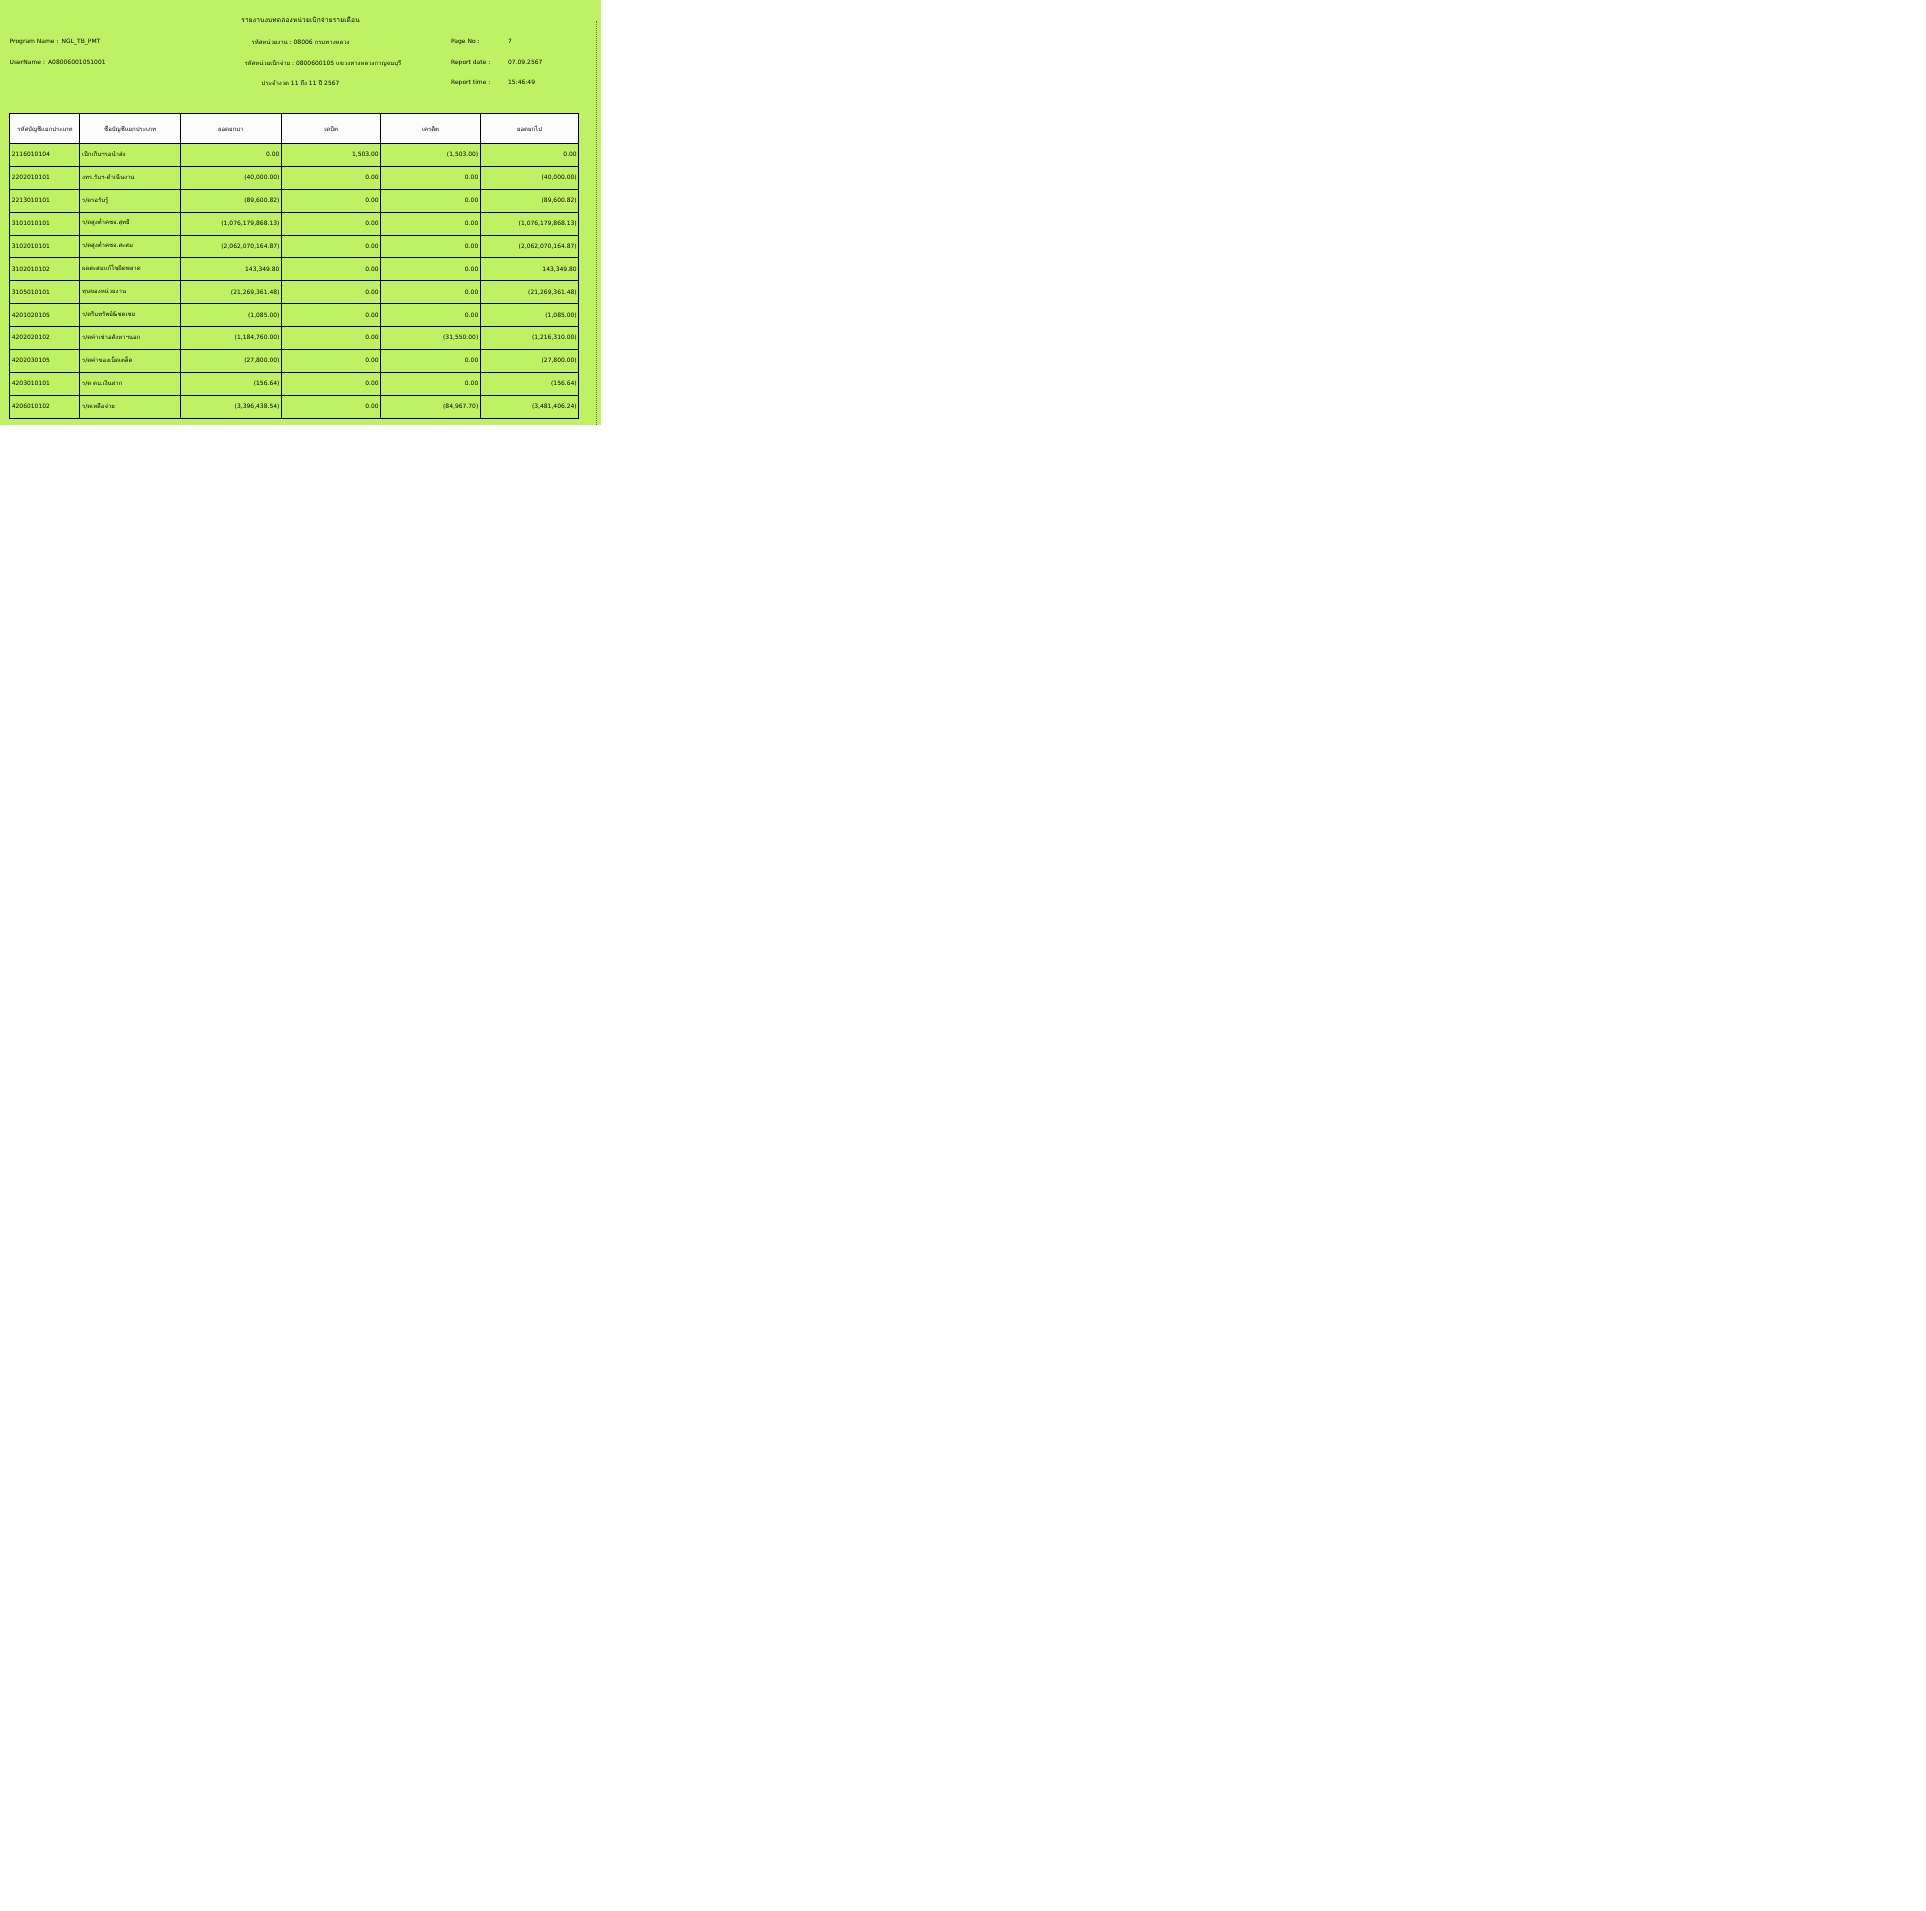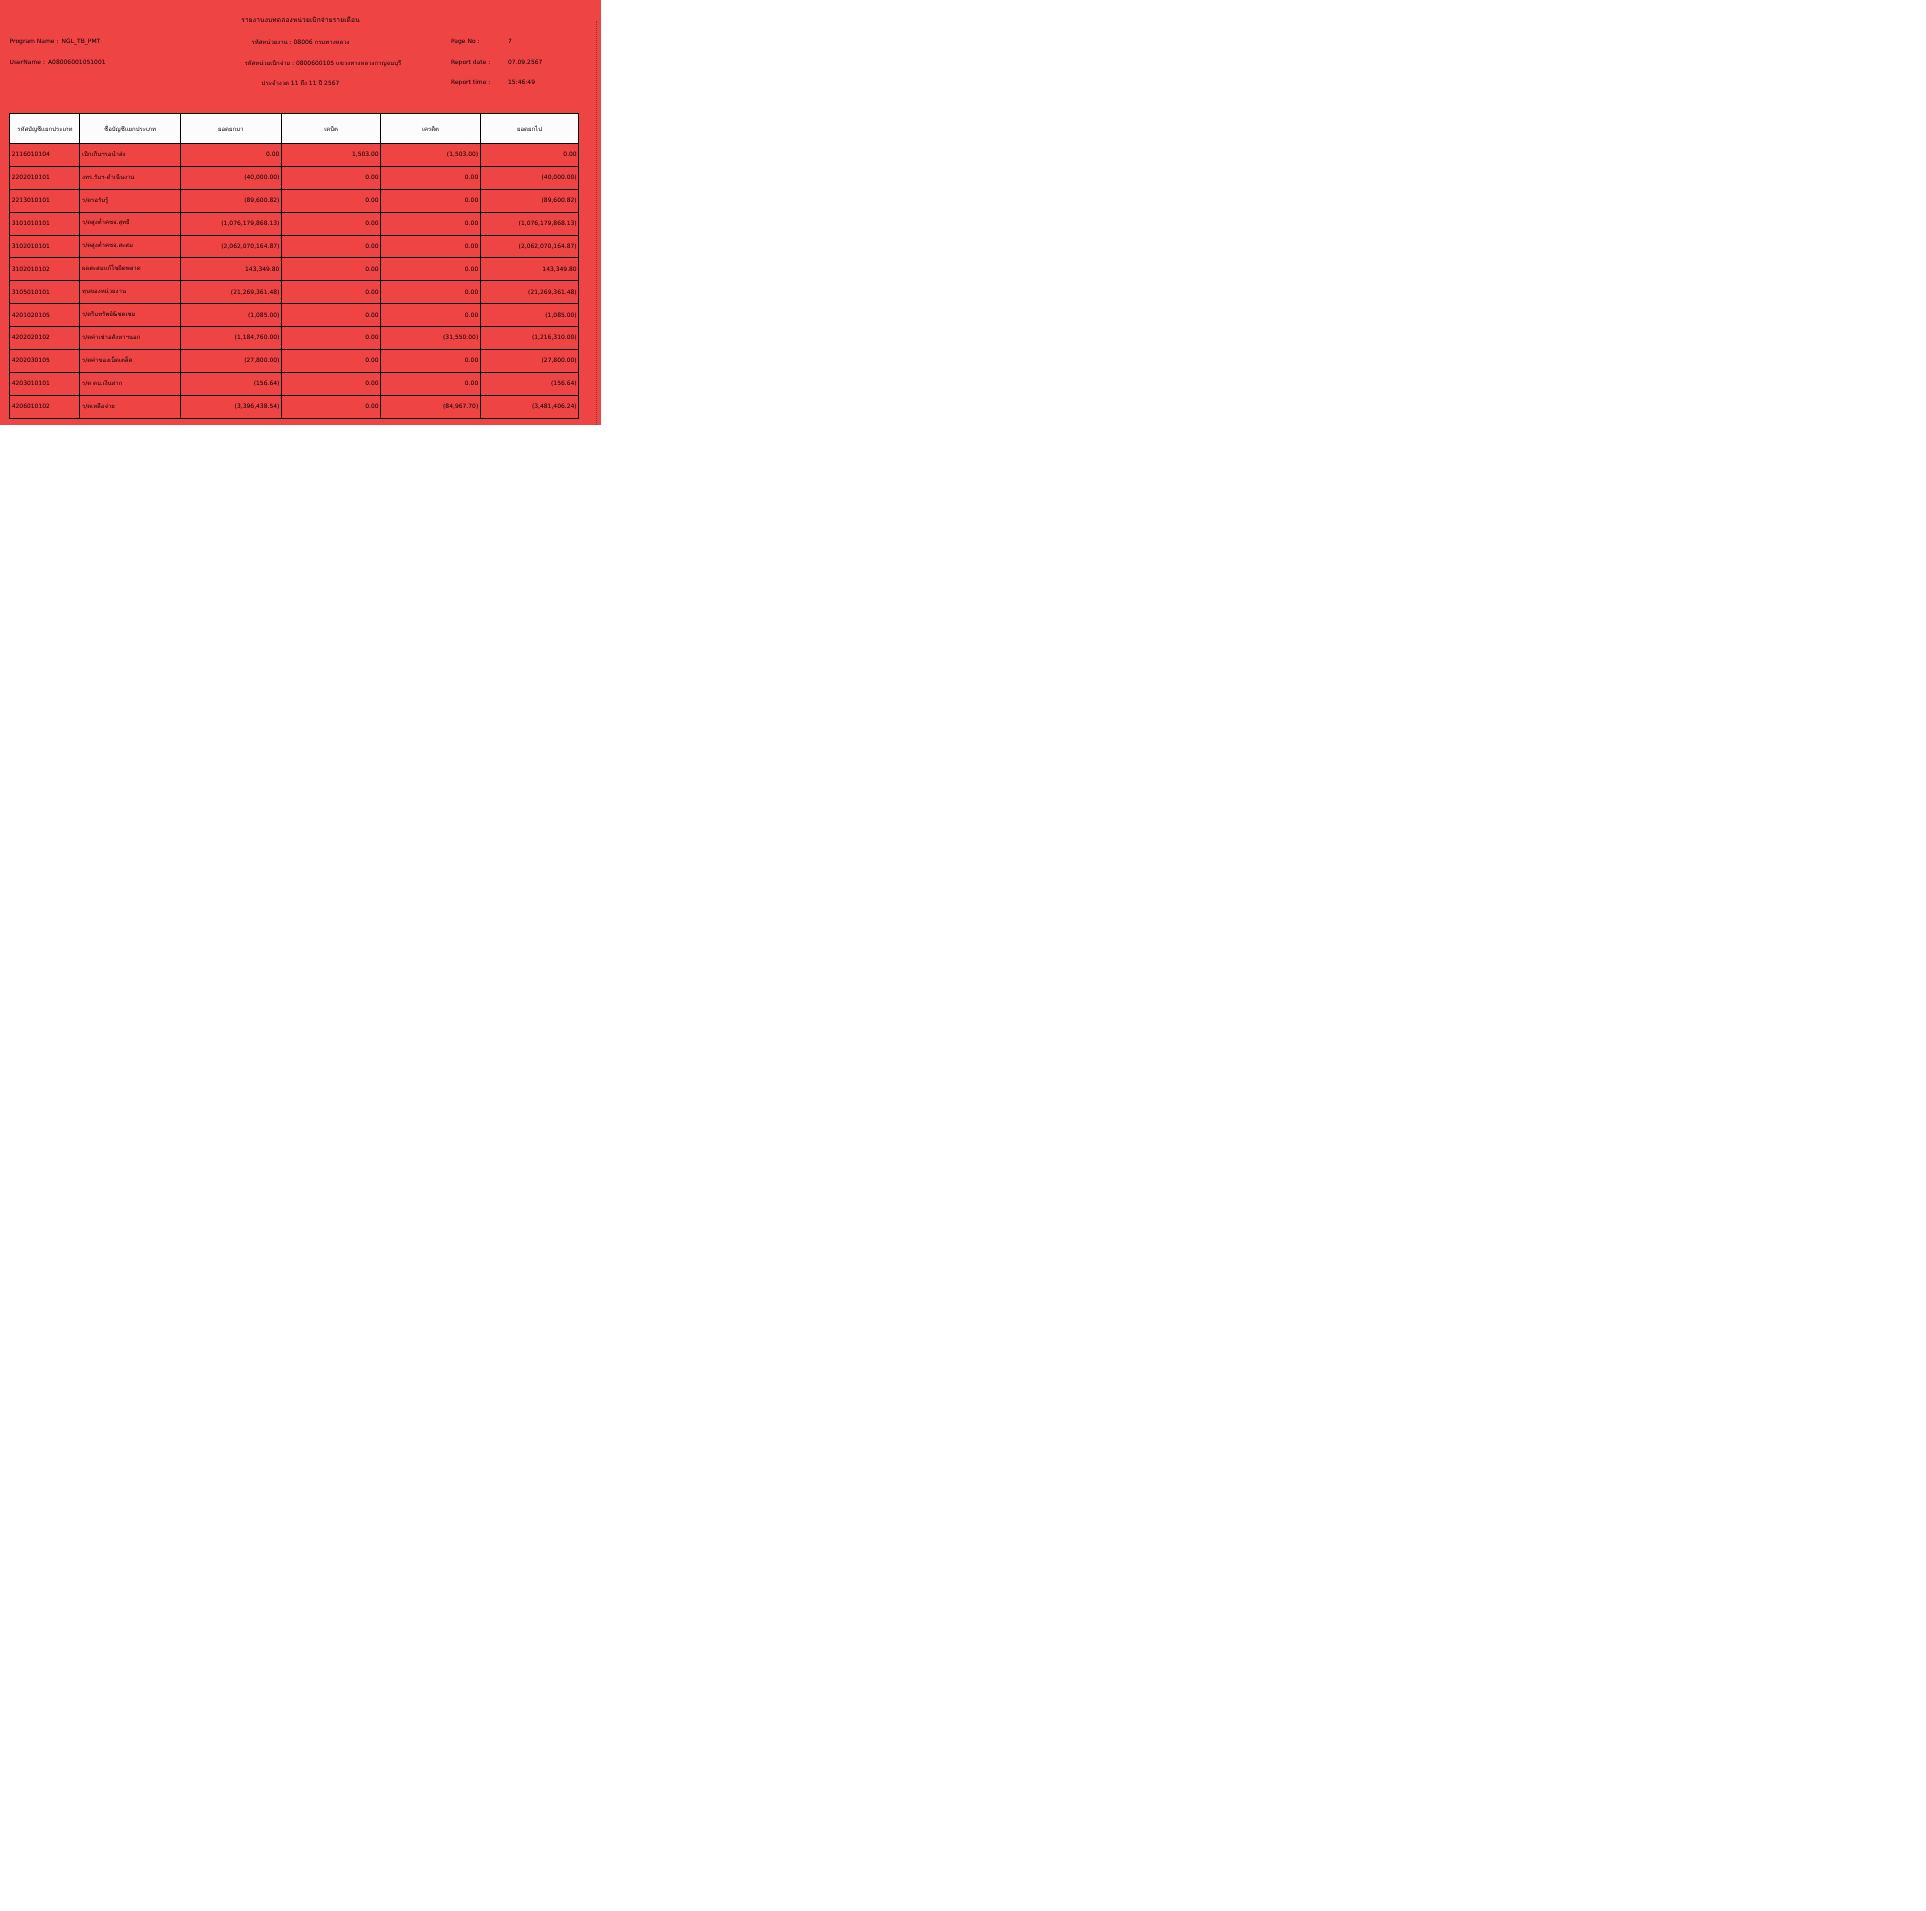--- a/index.html
+++ b/index.html
@@ -4,21 +4,21 @@
 <style>
   html, body {
     margin: 0;
     padding: 0;
     background: #ffffff;
   }
   .page {
     position: relative;
     width: 601px;
     height: 425px;
-    background: #ef4444;
+    background: #bef264;
     color: #000000;
     font-family: "DejaVu Sans", "Liberation Sans", sans-serif;
     overflow: hidden;
   }
   .title {
     position: absolute;
     top: 14.6px;
     left: 0;
     width: 100%;
     text-align: center;

